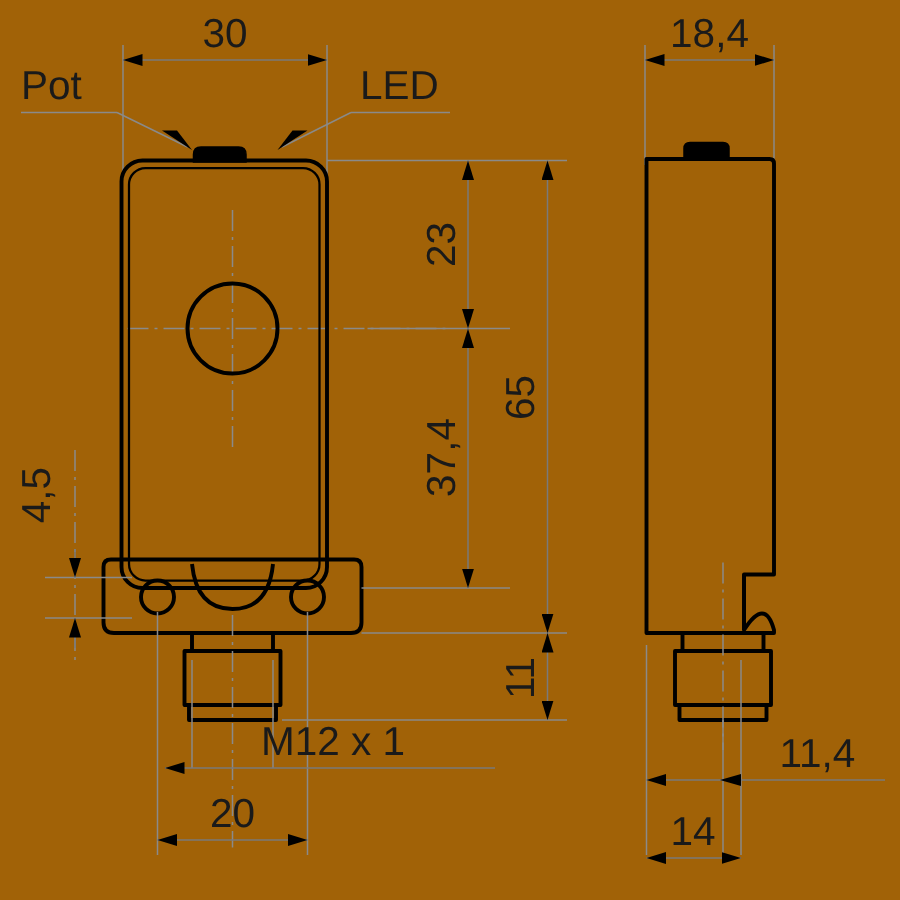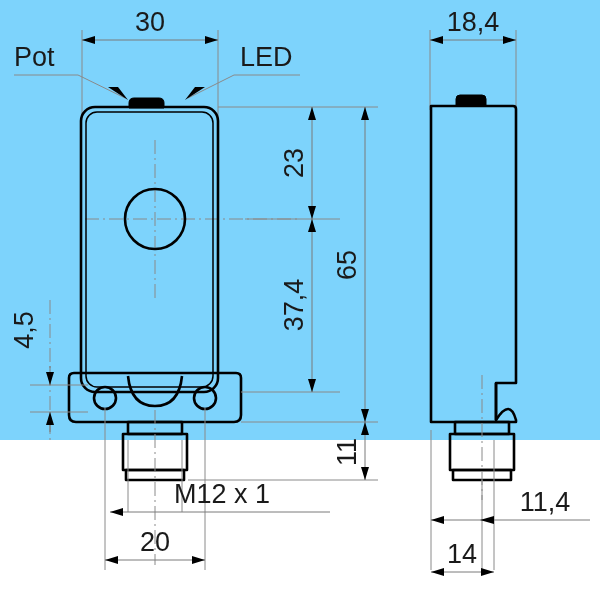--- a/index.html
+++ b/index.html
@@ -9,22 +9,22 @@
   }
   body {
     width: 600px;
     height: 600px;
     font-family: "Liberation Sans", sans-serif;
     overflow: hidden;
   }
   #drawing-root {
     position: relative;
     width: 600px;
-    height: 440px;
-    background: #7dd3fc;
+    height: 600px;
+    background: #a16207;
   }
   svg#tech-drawing {
     display: block;
     width: 600px;
     height: 600px;
   }
   .obj-line {
     stroke: #000000;
     stroke-width: 2.6;
     fill: none;

